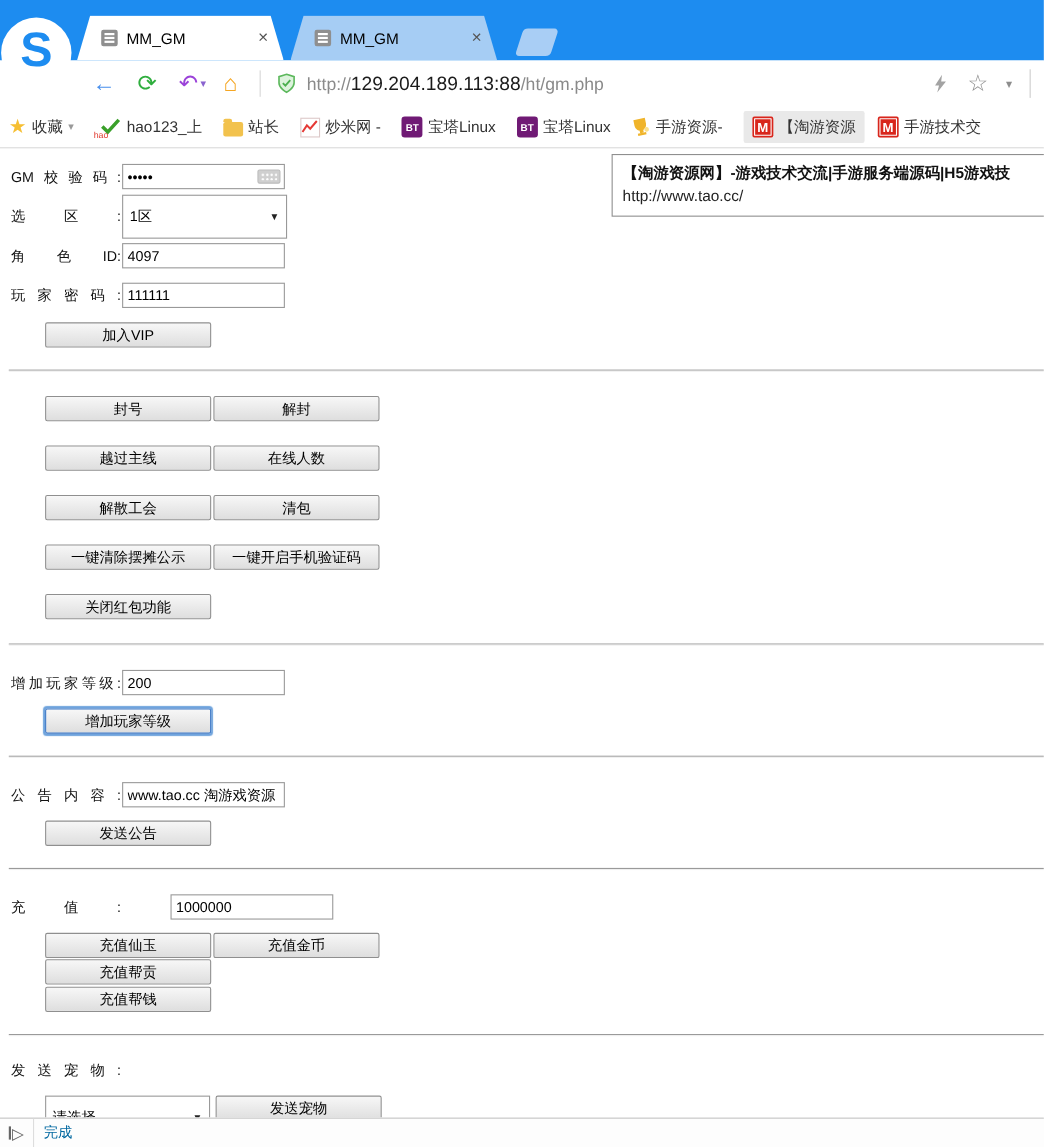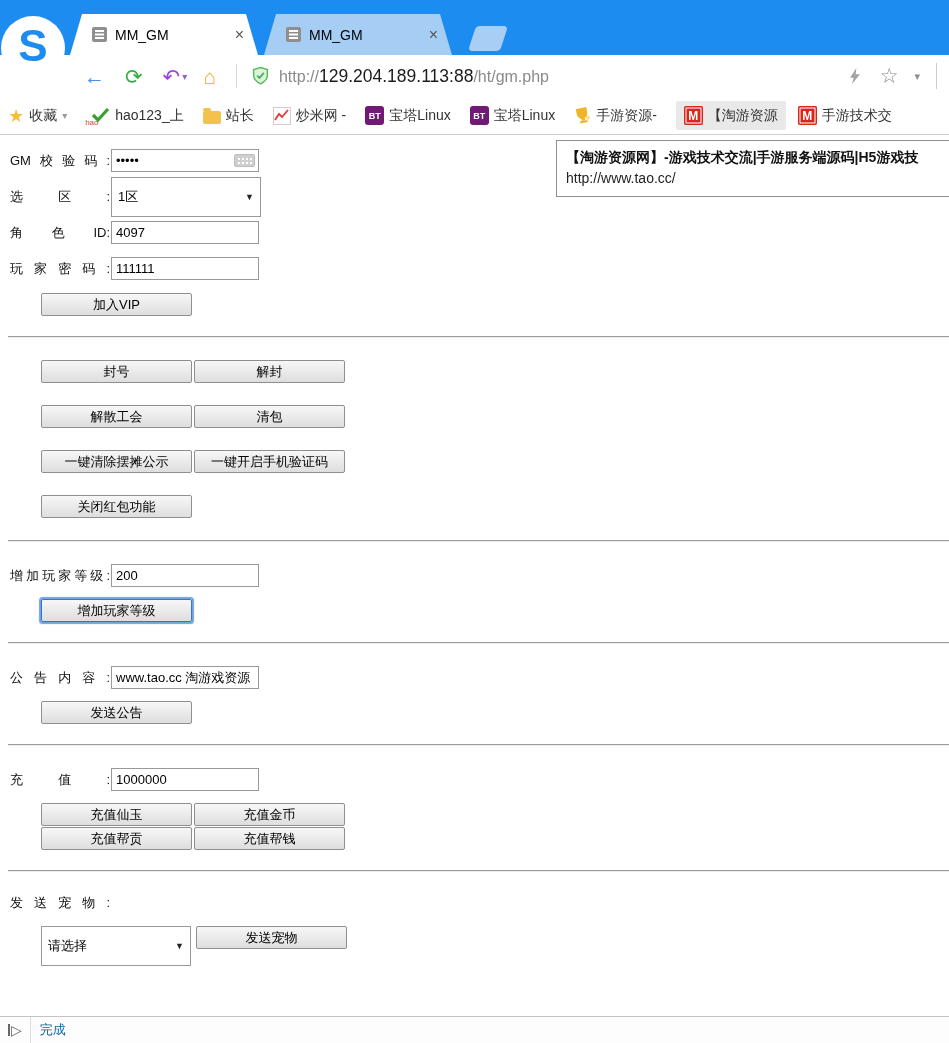--- a/index.html
+++ b/index.html
@@ -236,20 +236,24 @@
     <button class="btn">加入VIP</button>
   </div>
 
   <hr class="sep">
 
   <div class="btnrow">
     <button class="btn">封号</button>
     <button class="btn">解封</button>
   </div>
   <div class="btnrow">
+    <button class="btn">越过主线</button>
+    <button class="btn">在线人数</button>
+  </div>
+  <div class="btnrow">
     <button class="btn">解散工会</button>
     <button class="btn">清包</button>
   </div>
   <div class="btnrow">
     <button class="btn">一键清除摆摊公示</button>
     <button class="btn">一键开启手机验证码</button>
   </div>
   <div class="btnrow">
     <button class="btn">关闭红包功能</button>
   </div>
@@ -269,29 +273,29 @@
   <div class="frow" style="margin-bottom:12px;">
     <span class="lbl">公告内容:</span>
     <input class="txt" type="text" value="www.tao.cc 淘游戏资源" style="">
   </div>
   <div class="btnrow" style="margin-bottom:0;">
     <button class="btn">发送公告</button>
   </div>
 
   <hr class="sep">
 
-  <div class="frow" style="margin-bottom:12px;">
+  <div class="frow" style="margin-bottom:12px;gap:44px;">
     <span class="lbl">充值:</span>
     <input class="txt" type="text" value="1000000" style="">
   </div>
   <div class="btnrow tight">
     <button class="btn">充值仙玉</button>
     <button class="btn">充值金币</button>
   </div>
-  <div class="btnrow" style="margin-bottom:0;">
+  <div class="btnrow" style="margin-bottom:0;flex-direction:column;">
     <button class="btn">充值帮贡</button>
     <button class="btn">充值帮钱</button>
   </div>
 
   <hr class="sep">
 
   <div class="pet-label-row">
     <span class="lbl">发送宠物:</span>
   </div>
   <div class="btnrow" style="gap:5px; margin-bottom:0;">

